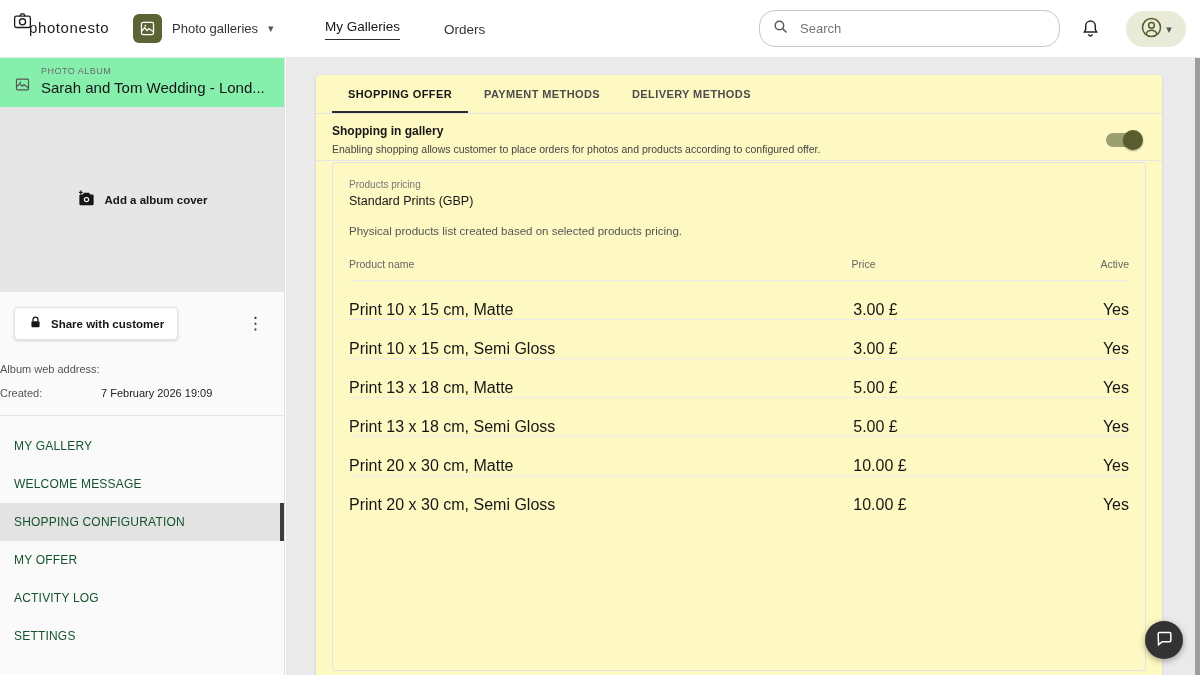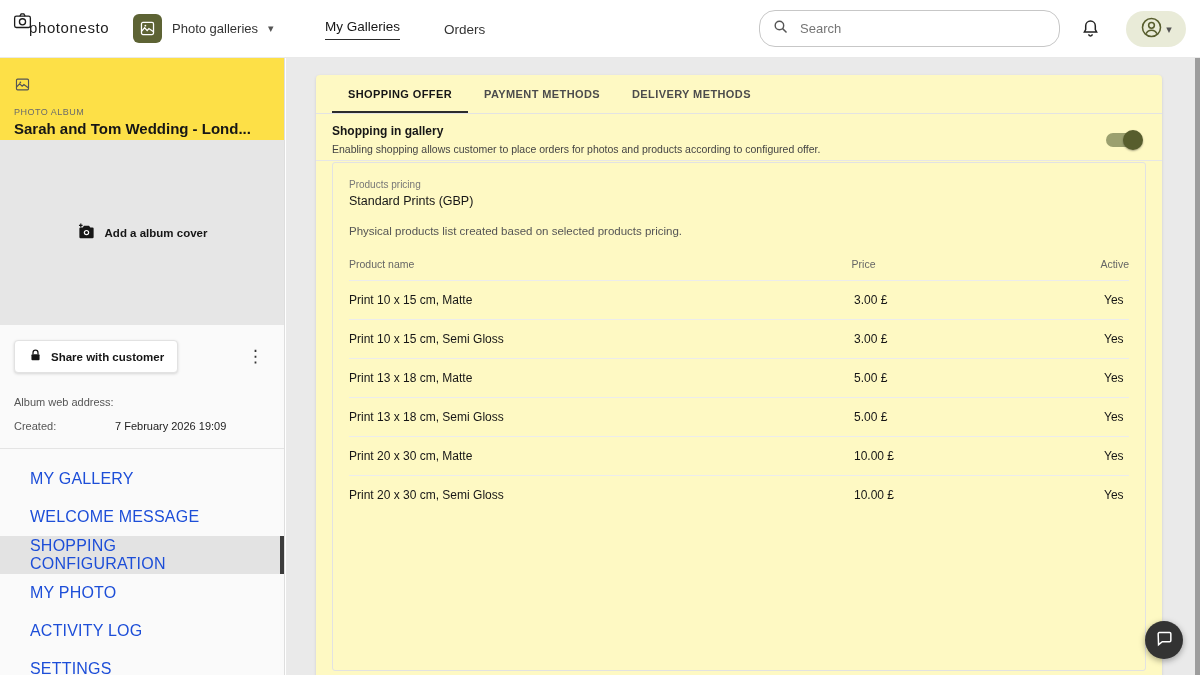--- a/index.html
+++ b/index.html
@@ -35,42 +35,42 @@
   .search input::placeholder { color:#757575; }
 
   .bell-btn { position:absolute; right:99px; top:18px; cursor:pointer; background:none; border:none; }
   .avatar-pill { position:absolute; right:14px; top:11px; width:60px; height:36px; border-radius:18px;
                  background:#e9ebd8; display:flex; align-items:center; justify-content:center; gap:3px;
                  cursor:pointer; }
 
   
   .sidebar { position:absolute; top:58px; left:0; width:285px; bottom:0; background:#fafafa;
              border-right:1px solid #dedede; z-index:5; }
-  .album-head { background:#fde047; padding:8px 14px 3px; display:flex; gap:10px;flex-direction:column; }
+  .album-head { background:#86efac; padding:8px 14px 10px; display:flex; gap:10px; }
   .album-head-icon { margin-top:10px; flex-shrink:0; }
   .album-type { font-size:9px; color:#6b6b6b; letter-spacing:.5px; }
-  .album-title { font-size:15px; font-weight:bold; color:#161616; margin-top:3px; white-space:nowrap; }
+  .album-title { font-size:15px; font-weight:normal; color:#161616; margin-top:3px; white-space:nowrap; }
   .cover { height:185px; background:#e6e6e6; display:flex; align-items:center; justify-content:center; }
   .add-cover-btn { display:flex; align-items:center; gap:9px; font-size:11.5px; font-weight:bold;
                    color:#161616; cursor:pointer; background:none; border:none;
                    font-family:"Liberation Sans", sans-serif; }
   .share-row { padding:15px 10px 10px 14px; display:flex; align-items:center; justify-content:space-between; }
   .share-btn { display:flex; align-items:center; gap:8px; background:#fff; border:1px solid #e2e2e2;
                border-radius:4px; box-shadow:0 1px 3px rgba(0,0,0,.15); padding:7px 13px;
                font-size:11.5px; font-weight:bold; color:#161616; cursor:pointer;
                font-family:"Liberation Sans", sans-serif; }
   .kebab { font-size:17px; color:#333; padding:2px 10px; cursor:pointer; background:none; border:none; }
-  .info { padding:4px 14px 14px; border-bottom:1px solid #e4e4e4; }
+  .info { padding:4px 0 14px; border-bottom:1px solid #e4e4e4; }
   .info-row { display:flex; font-size:11px; line-height:1.5; margin-top:7px; }
   .info-label { width:101px; color:#555; flex-shrink:0; }
   .info-value { color:#222; }
   .info-link { color:#4b77bd; width:158px; word-break:break-all; cursor:pointer; }
   .nav-list { padding-top:11px; }
-  .nav-item { height:38px; display:flex; align-items:center; padding:0 30px; font-size:16px;
-              color:#1d4ed8; letter-spacing:.2px; cursor:pointer; }
+  .nav-item { height:38px; display:flex; align-items:center; padding:0 14px; font-size:12px;
+              color:#14532d; letter-spacing:.2px; cursor:pointer; }
   .nav-item.active { background:#e3e3e3; border-right:4px solid #3d3d3d; }
 
   
   .main { position:absolute; top:58px; left:286px; right:0; bottom:0; background:#eaeaea; }
   .card { position:absolute; left:30px; top:17px; width:846px; height:612px; background:#fef9c3;
           border-radius:4px; box-shadow:0 1px 3px rgba(0,0,0,.12); display:flex; flex-direction:column; }
   .tabs { height:39px; display:flex; padding-left:16px; border-bottom:1px solid #e3e3e3; flex-shrink:0; }
   .tab { display:flex; align-items:center; padding:0 16px; font-size:11px; font-weight:bold;
          color:#4c4c4c; letter-spacing:.4px; cursor:pointer; }
   .tab.active { color:#161616; box-shadow:inset 0 -2px 0 #2c2c2c; }
@@ -91,22 +91,22 @@
               cursor:pointer; font-family:"Liberation Sans", sans-serif; }
   .edit-pencil { font-size:12px; line-height:1; }
 
   .offer-box { flex:1; margin:1px 16px 16px; border:1px solid #e2e2e2; border-radius:3px;
                padding:16px 16px 0; overflow:hidden; }
   .pp-label { font-size:10px; color:#777; }
   .pp-value { font-size:12.5px; color:#161616; margin-top:4px; }
   .pp-note { font-size:11.5px; color:#555; margin-top:17px; }
   .table { margin-top:12px; }
   .t-head { display:flex; color:#666; font-size:10.5px; padding:9px 0 10px; }
-  .t-row { display:flex; align-items:center; height:39px; border-top:1px solid #ececec;
-           font-size:12px; color:#161616; }
+  .t-row { display:flex; align-items:flex-end; height:39px; border-top:1px solid #ececec;
+           font-size:16px; color:#161616; }
   .c-name { width:505px; }
   .c-price { width:250px; }
   .c-active { flex:1; }
 
   .chat-fab { position:absolute; right:17px; bottom:16px; width:38px; height:38px; border-radius:50%;
               background:#333; display:flex; align-items:center; justify-content:center;
               box-shadow:0 2px 6px rgba(0,0,0,.35); cursor:pointer; border:none; }
 
   .scrollbar { position:absolute; right:0; top:58px; width:5px; bottom:0; background:#9d9d9d; }
 </style>
@@ -224,21 +224,21 @@
     <div class="info-row">
       <span class="info-label">Created:</span>
       <span class="info-value">7 February 2026 19:09</span>
     </div>
   </div>
 
   <nav class="nav-list">
     <div class="nav-item">MY GALLERY</div>
     <div class="nav-item">WELCOME MESSAGE</div>
     <div class="nav-item active">SHOPPING CONFIGURATION</div>
-    <div class="nav-item">MY PHOTO</div>
+    <div class="nav-item">MY OFFER</div>
     <div class="nav-item">ACTIVITY LOG</div>
     <div class="nav-item">SETTINGS</div>
   </nav>
 </aside>
 
 <main class="main">
   <section class="card">
 
     <div class="tabs">
       <div class="tab active">SHOPPING OFFER</div>

